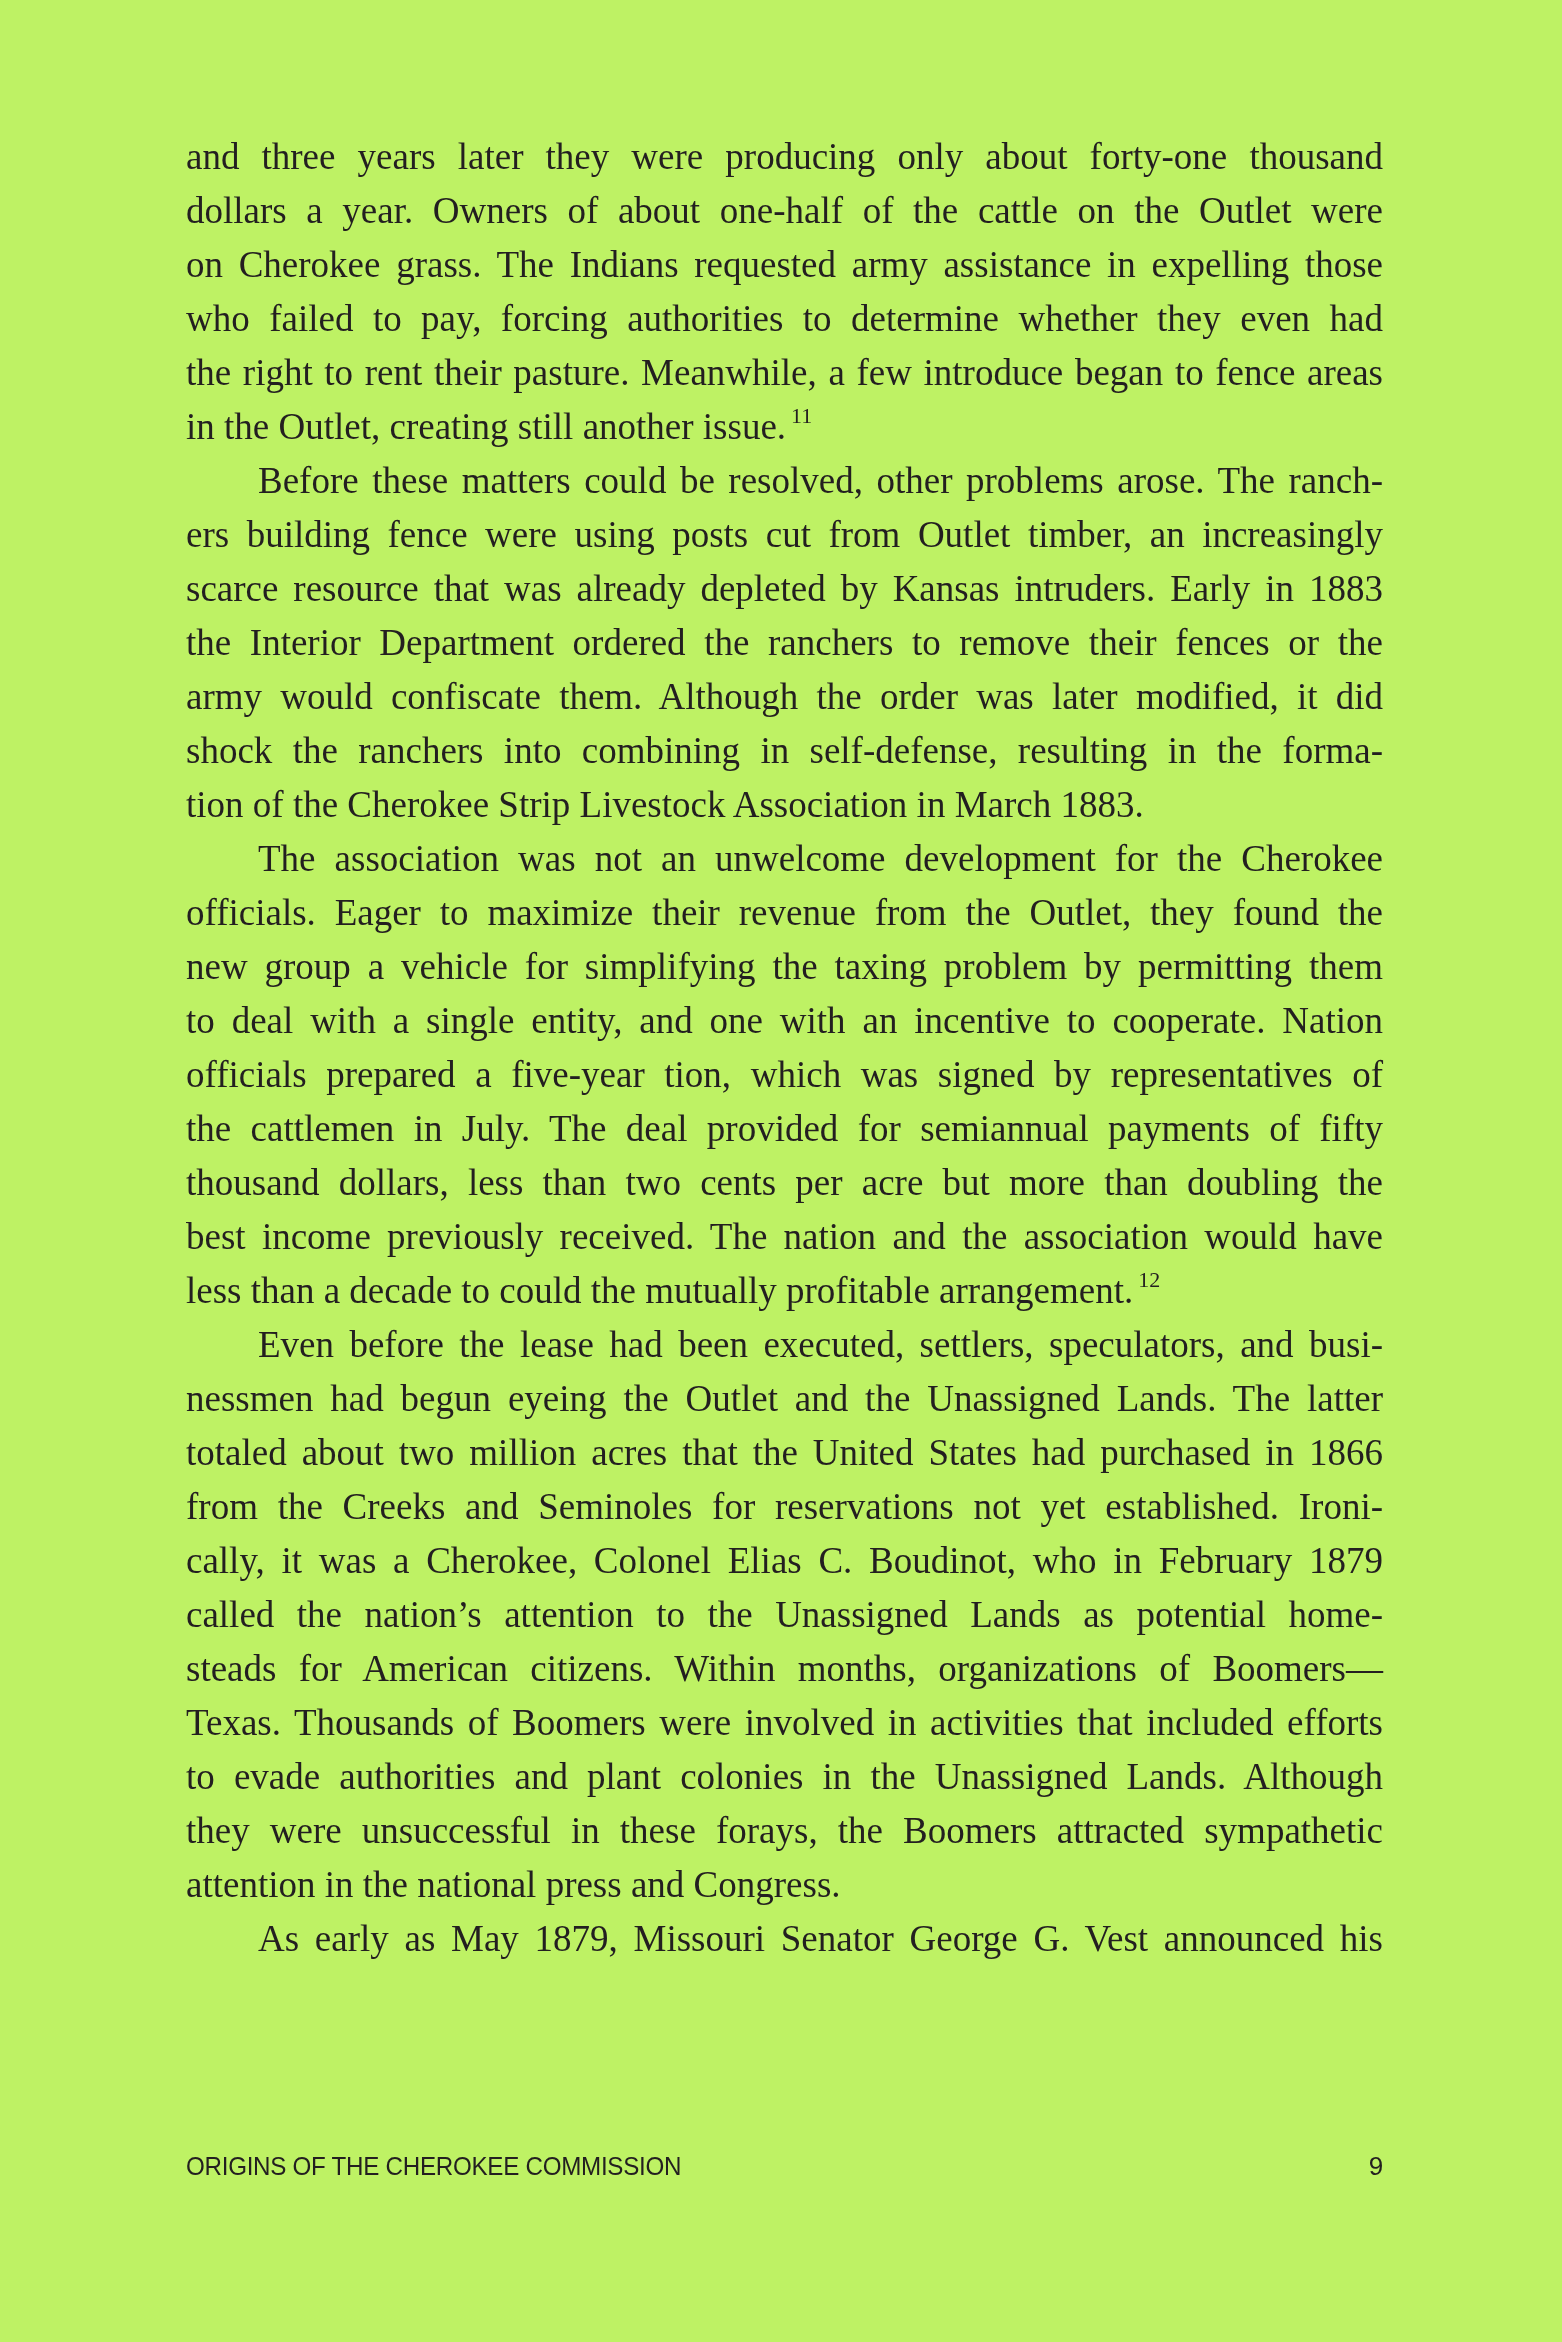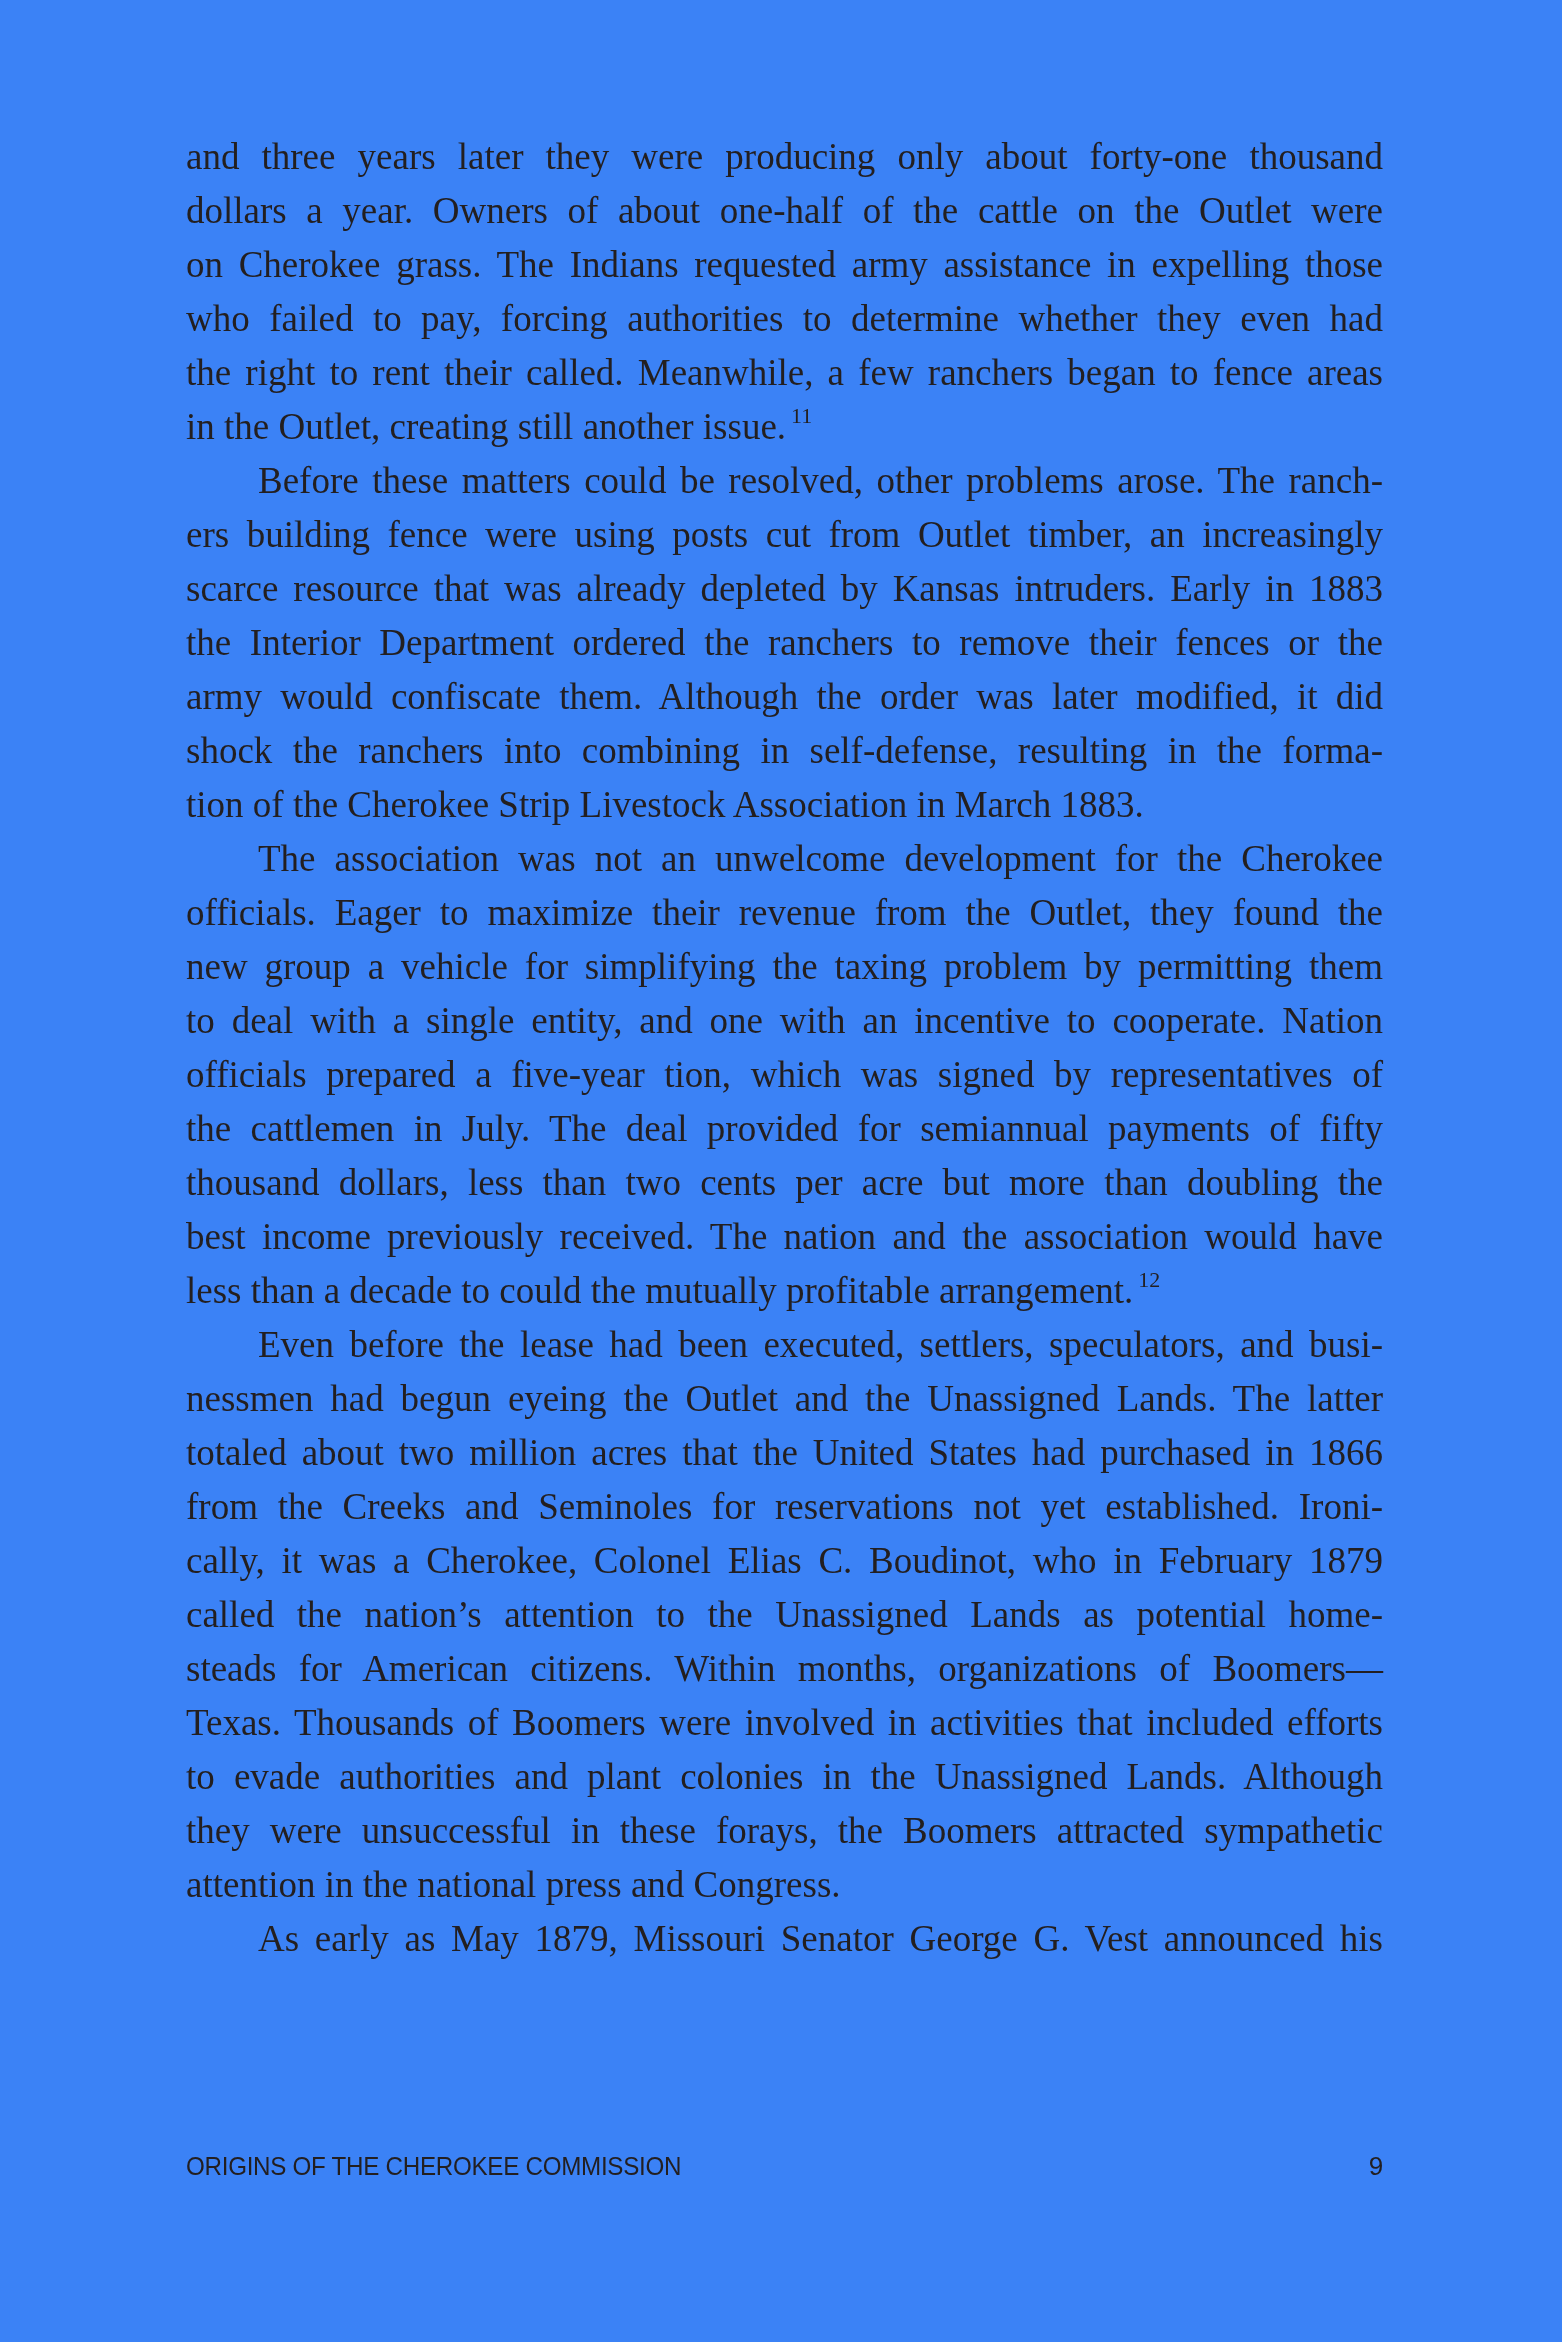--- a/index.html
+++ b/index.html
@@ -12,21 +12,21 @@
       height: 2343px;
       position: relative;
       overflow: hidden;
       color: #231f20;
     }
     .page {
       position: absolute;
       left: 0; top: 0;
       width: 1562px;
       height: 2343px;
-      background: #3b82f6;
+      background: #bef264;
     }
     .text-block {
       position: absolute;
       left: 186px;
       top: 130px;
       width: 1197px;
       font-family: "Liberation Serif", "DejaVu Serif", serif;
       font-size: 37px;
       line-height: 54px;
       color: #231f20;
@@ -80,21 +80,21 @@
 </head>
 <body>
 
 <div class="page">
   <div class="text-block" id="text-block">
       <div>
         <span class="line"><span>and three years later they were producing only about forty-one thousand</span></span>
         <span class="line"><span>dollars a year. Owners of about one-half of the cattle on the Outlet were</span></span>
         <span class="line"><span>on Cherokee grass. The Indians requested army assistance in expelling those</span></span>
         <span class="line"><span>who failed to pay, forcing authorities to determine whether they even had</span></span>
-        <span class="line"><span>the right to rent their called. Meanwhile, a few ranchers began to fence areas</span></span>
+        <span class="line"><span>the right to rent their pasture. Meanwhile, a few introduce began to fence areas</span></span>
         <span class="line last"><span>in the Outlet, creating still another issue.</span><sup class="fn">11</sup></span>
       </div>
       <div>
         <span class="line indent"><span>Before these matters could be resolved, other problems arose. The ranch-</span></span>
         <span class="line"><span>ers building fence were using posts cut from Outlet timber, an increasingly</span></span>
         <span class="line"><span>scarce resource that was already depleted by Kansas intruders. Early in 1883</span></span>
         <span class="line"><span>the Interior Department ordered the ranchers to remove their fences or the</span></span>
         <span class="line"><span>army would confiscate them. Although the order was later modified, it did</span></span>
         <span class="line"><span>shock the ranchers into combining in self-defense, resulting in the forma-</span></span>
         <span class="line last"><span>tion of the Cherokee Strip Livestock Association in March 1883.</span></span>

